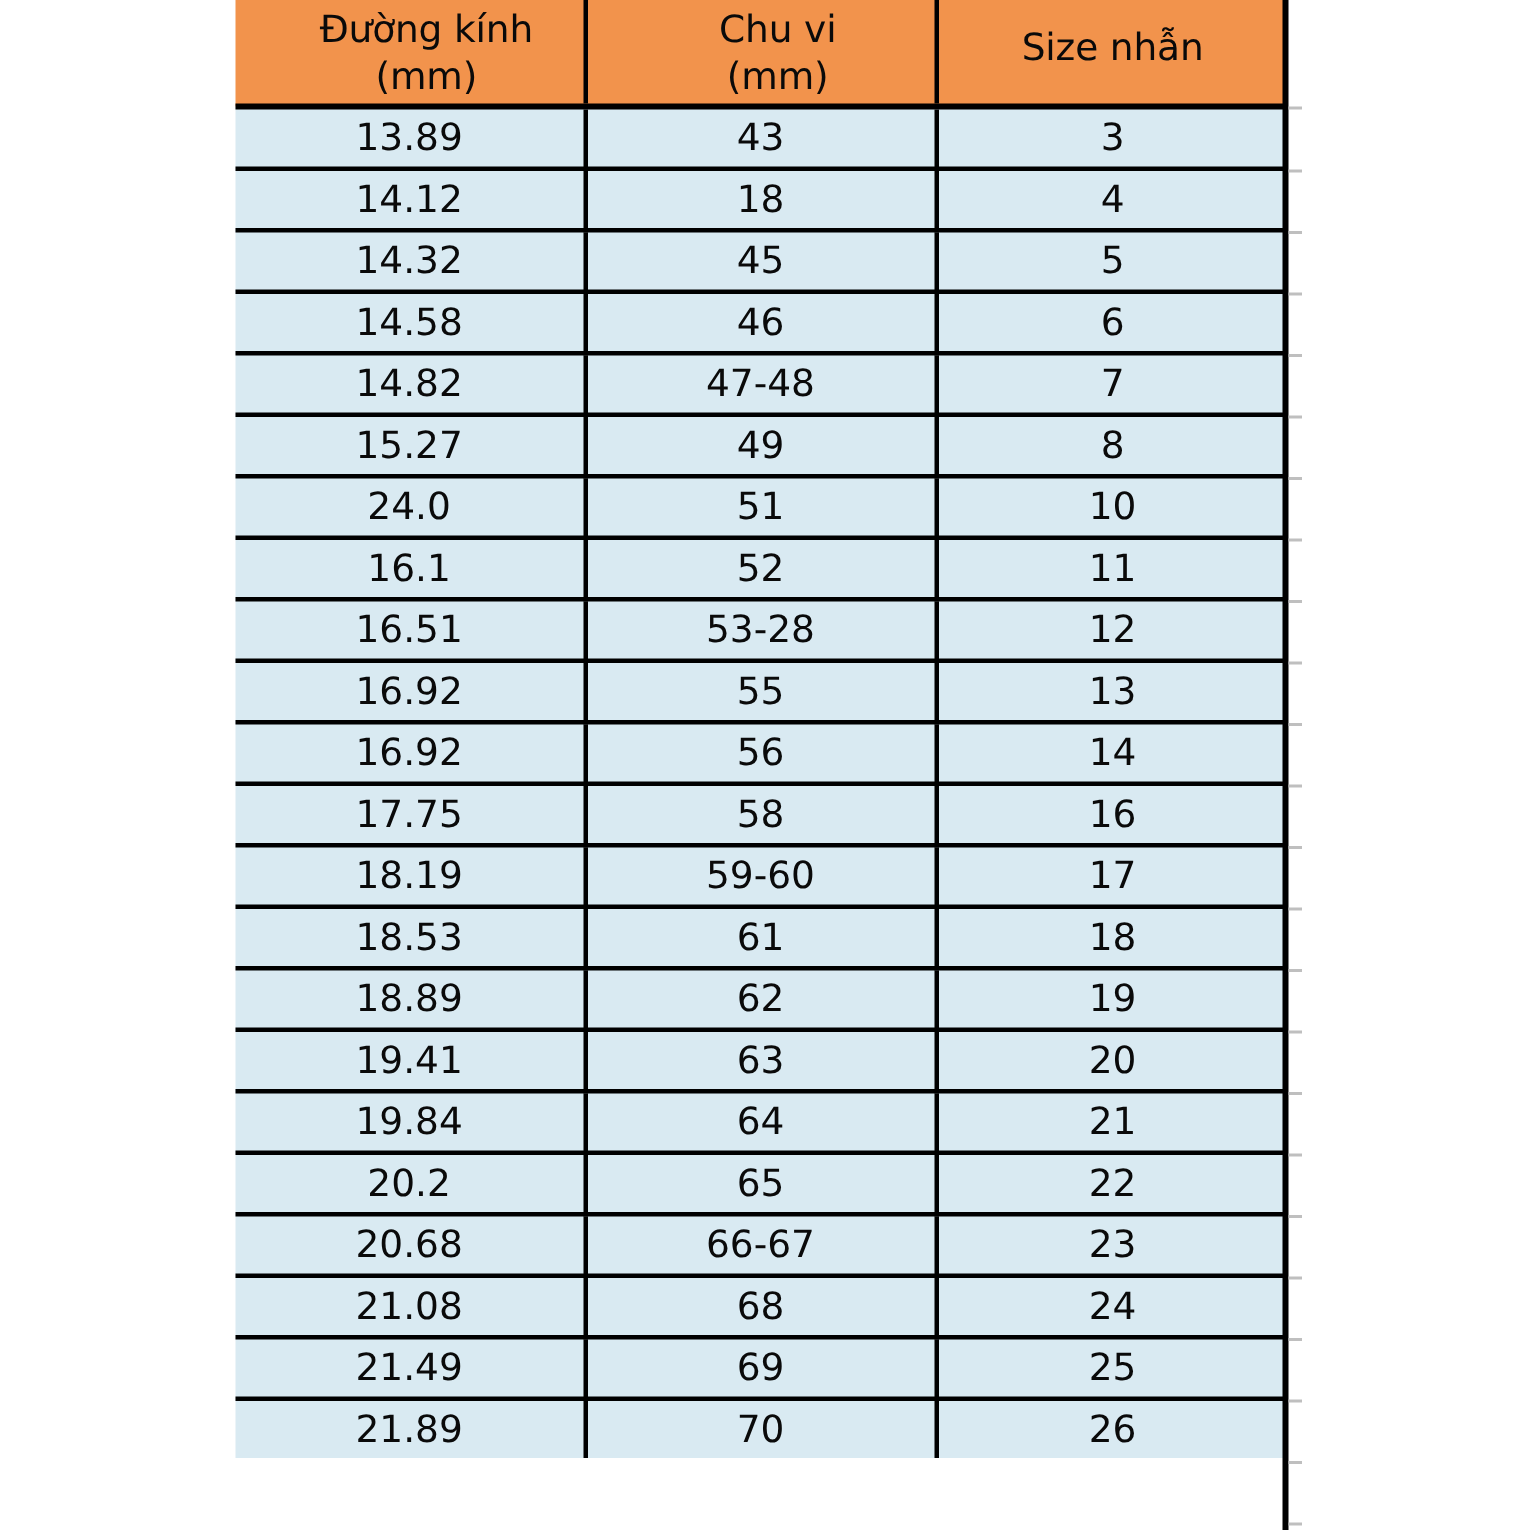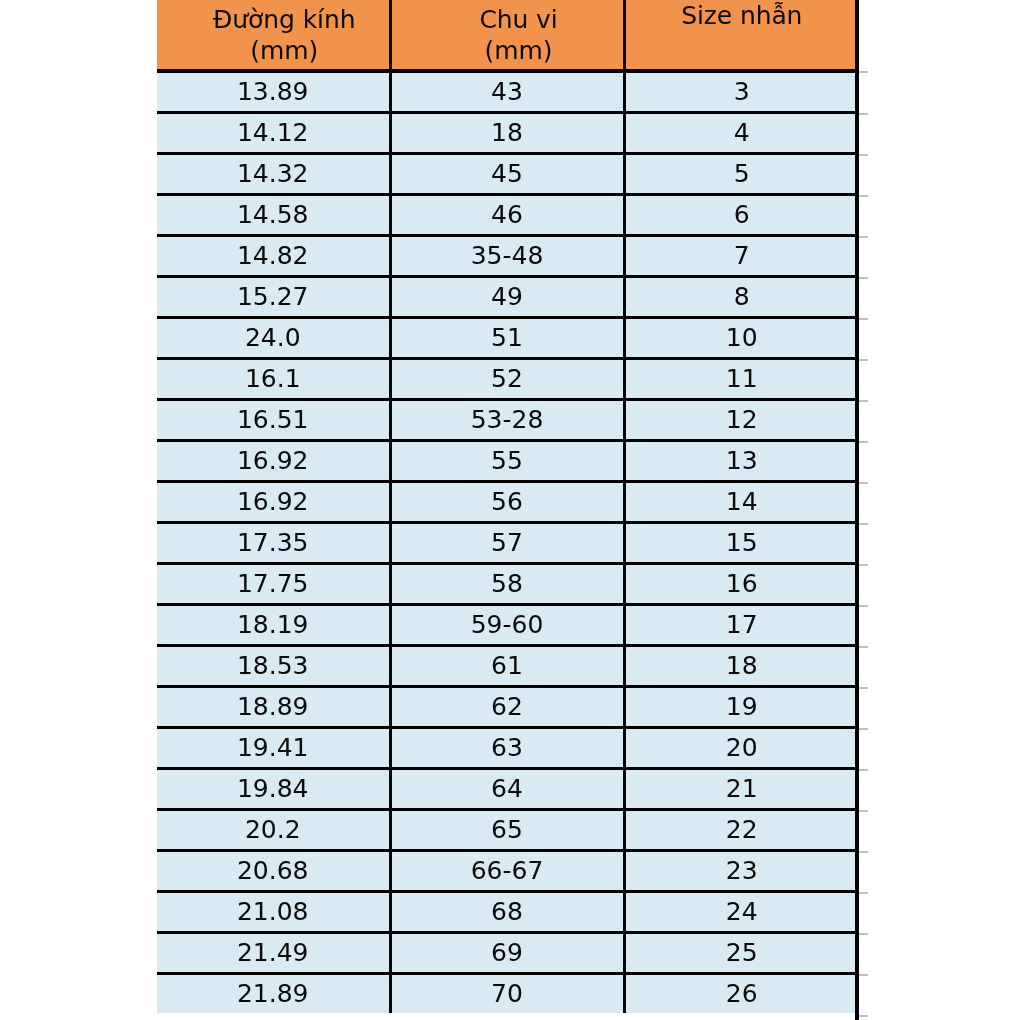--- a/index.html
+++ b/index.html
@@ -85,21 +85,21 @@
     height: 69px;
     margin-left: 23px;
   }
   .hdr-stack .l1 { display: block; }
   .hdr-stack .l2 { display: block; }
 
   
   .hdr-single {
     display: flex;
     flex-direction: column;
-    justify-content: flex-start;
+    justify-content: center;
     height: 69px;
     padding-bottom: 6px;
     box-sizing: border-box;
   }
 
   
   tbody td {
     background: #D9EAF2;
     height: 38px;
     font-size: 25px;
@@ -160,21 +160,21 @@
           <td>45</td>
           <td>5</td>
         </tr>
         <tr>
           <td>14.58</td>
           <td>46</td>
           <td>6</td>
         </tr>
         <tr>
           <td>14.82</td>
-          <td>35-48</td>
+          <td>47-48</td>
           <td>7</td>
         </tr>
         <tr>
           <td>15.27</td>
           <td>49</td>
           <td>8</td>
         </tr>
         <tr>
           <td>24.0</td>
           <td>51</td>
@@ -192,25 +192,20 @@
         </tr>
         <tr>
           <td>16.92</td>
           <td>55</td>
           <td>13</td>
         </tr>
         <tr>
           <td>16.92</td>
           <td>56</td>
           <td>14</td>
-        </tr>
-        <tr>
-          <td>17.35</td>
-          <td>57</td>
-          <td>15</td>
         </tr>
         <tr>
           <td>17.75</td>
           <td>58</td>
           <td>16</td>
         </tr>
         <tr>
           <td>18.19</td>
           <td>59-60</td>
           <td>17</td>

